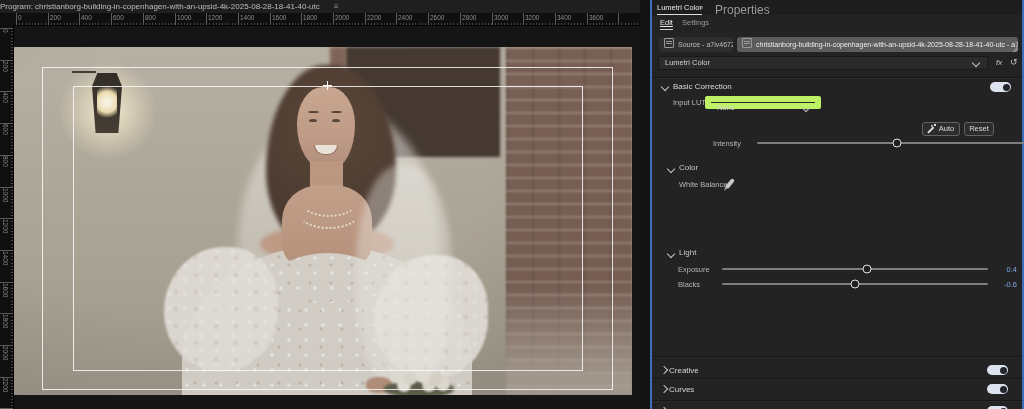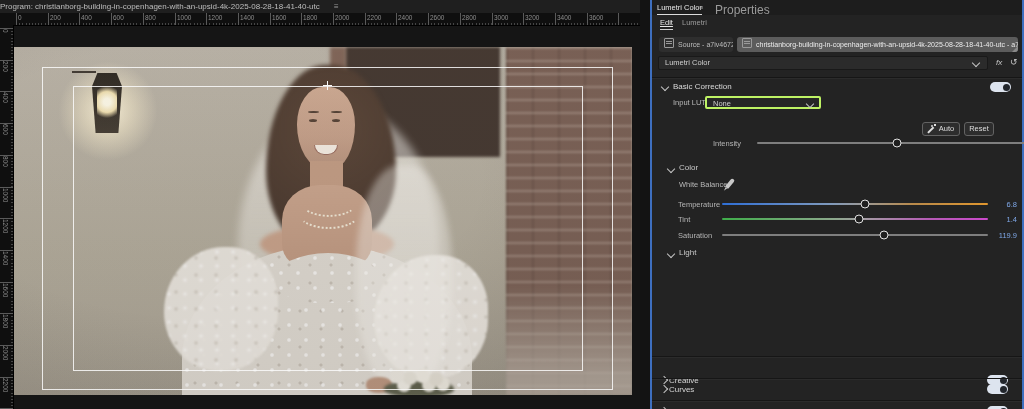--- a/index.html
+++ b/index.html
@@ -104,21 +104,21 @@
   .chev-r{transform:rotate(-45deg);}
   .chev-abs{position:absolute;}
   .sec-divider{position:absolute;left:0;width:100%;height:1px;background:#161616;box-shadow:0 1px 0 rgba(255,255,255,.04);}
   .toggle{position:absolute;width:21px;height:10px;border-radius:5px;background:#dde4ef;}
   .toggle::after{content:"";position:absolute;right:1.5px;top:1.5px;width:7px;height:7px;border-radius:50%;background:#22262c;}
   .sechead{position:absolute;font-size:8px;color:#dadada;}
   .btn{position:absolute;height:14px;background:#2d2d2d;border:1px solid #636363;border-radius:3px;color:#dedede;font-size:7.5px;line-height:12px;text-align:center;box-sizing:border-box;}
   .wand{display:inline-block;width:8px;height:8px;position:relative;margin-right:3px;top:1px;}
   .wand::before{content:"";position:absolute;left:0;bottom:0;width:8px;height:1.5px;background:#dedede;transform:rotate(-45deg);transform-origin:1px 100%;}
   .wand::after{content:"";position:absolute;right:0;top:0;width:1.5px;height:1.5px;background:#dedede;box-shadow:-3px 1px 0 rgba(222,222,222,.7);}
-  .dropdown{position:absolute;background:#262626;border:2px solid #bef264;border-radius:2px;color:#cfcfcf;font-size:7.5px;box-sizing:border-box;}
+  .dropdown{position:absolute;background:#262626;border:6px solid #bef264;border-radius:2px;color:#cfcfcf;font-size:7.5px;box-sizing:border-box;}
   .eyedropper{position:absolute;width:4px;height:11px;background:#c8c8c8;border-radius:2px 2px 1px 1px;transform:rotate(40deg);}
   .eyedropper::after{content:"";position:absolute;left:.5px;bottom:-4px;border-style:solid;border-width:4px 1.5px 0 1.5px;border-color:#c8c8c8 transparent transparent transparent;}
 
   .srow{position:relative;}
   .srow .sl-label{position:absolute;left:26px;top:50%;transform:translateY(-50%);font-size:7.5px;color:#b4b4b4;white-space:nowrap;}
   .srow .sl-track{position:absolute;left:70px;right:34px;top:50%;height:2px;transform:translateY(-50%);background:#7e7e7e;border-radius:1px;}
   .sl-track.temperature{background:linear-gradient(90deg,#2f6fd6 0%,#7e99bd 40%,#9a9a9a 52%,#b98a4a 72%,#e0962e 100%);}
   .sl-track.tint{background:linear-gradient(90deg,#3fae4a 0%,#8ca88c 42%,#a49aa4 54%,#b55ab5 78%,#cc49cc 100%);}
   .sl-handle{position:absolute;top:50%;width:7px;height:7px;border-radius:50%;background:#1f1f1f;border:1.5px solid #e2e2e2;transform:translate(-50%,-50%);box-sizing:content-box;}
   .sl-value{position:absolute;right:5px;top:50%;transform:translateY(-50%);width:30px;text-align:right;font-size:7.5px;color:#7fa8e8;}
@@ -217,21 +217,21 @@
     </div>
   </div>
 
   <div class="lumetri">
     <div class="ptab-bar">
       <span class="ptab-active">Lumetri Color</span>
       <span class="ptab-menu">≡</span>
       <span class="ptab-idle">Properties</span>
     </div>
     <span class="subtab on" style="left:8px;text-decoration:underline;">Edit</span>
-    <span class="subtab" style="left:30px;">Lumetri</span>
+    <span class="subtab" style="left:30px;">Settings</span>
 
     <div class="cliptab cliptab-src"><span class="ci"></span><span>Source - a7iv4672.M...</span></div>
     <div class="cliptab cliptab-clip"><span class="ci"></span><span>christianborg-building-in-copenhagen-with-an-upsid-4k-2025-08-28-18-41-40-utc - a7iv4672...</span></div>
 
     <div class="fxselect">
       <span>Lumetri Color</span>
       <span class="chev chev-d dd-chev" style="position:absolute;right:8px;top:3px;"></span>
     </div>
     <span class="fxbadge">fx</span>
     <span class="fxreset">↺</span>
@@ -258,52 +258,43 @@
             <div class="sl-handle" style="left: 50.4%;"></div>
           </div>
           <span class="sl-value neutral">20.0</span>
         </div>
       </div>
 
     <span class="chev chev-d chev-abs" style="left:16px;top:166px;"></span>
     <span class="sechead" style="left:27px;top:163px;color:#c9c9c9;">Color</span>
     <span class="lp" style="left:27px;top:180px;font-size:7.5px;">White Balance</span>
     <span class="eyedropper" style="left:76px;top:178px;"></span>
-    <div class="colrows" id="color-sliders">
-        <div class="srow">
-          <span class="sl-label">Temperature</span>
-          <div class="sl-track temperature">
-            <div class="sl-handle" style="left: 53.7%;"></div>
-          </div>
-          <span class="sl-value">6.8</span>
-        </div>
-        <div class="srow">
-          <span class="sl-label">Tint</span>
-          <div class="sl-track tint">
-            <div class="sl-handle" style="left: 51.5%;"></div>
-          </div>
-          <span class="sl-value">1.4</span>
-        </div>
-        <div class="srow">
-          <span class="sl-label">Saturation</span>
-          <div class="sl-track">
-            <div class="sl-handle" style="left: 60.8%;"></div>
-          </div>
-          <span class="sl-value">119.9</span>
-        </div>
-      </div>
 
     <span class="chev chev-d chev-abs" style="left:16px;top:251px;"></span>
     <span class="sechead" style="left:27px;top:248px;color:#c9c9c9;">Light</span>
     <div class="lightrows" id="light-sliders">
+        <div class="srow">
+          <span class="sl-label">Exposure</span>
+          <div class="sl-track">
+            <div class="sl-handle" style="left: 54.5%;"></div>
+          </div>
+          <span class="sl-value">0.4</span>
+        </div>
+        <div class="srow">
+          <span class="sl-label">Blacks</span>
+          <div class="sl-track">
+            <div class="sl-handle" style="left: 50%;"></div>
+          </div>
+          <span class="sl-value">-0.6</span>
+        </div>
       </div>
 
     <div class="collapsed-wrap" id="collapsed-slot">
         <div class="sec-divider" style="top: 0px;"></div>
-        <div class="crow" style="top: 16px;">
+        <div class="crow" style="top: 6px;">
           <span class="chev chev-r" style="position: absolute; left: 9px; top: 5px;"></span>
           <span class="c-label">Creative</span>
           <div class="toggle"></div>
         </div>
         <div class="sec-divider" style="top: 22px;"></div>
         <div class="crow" style="top: 25px;">
           <span class="chev chev-r" style="position: absolute; left: 9px; top: 5px;"></span>
           <span class="c-label">Curves</span>
           <div class="toggle"></div>
         </div>

